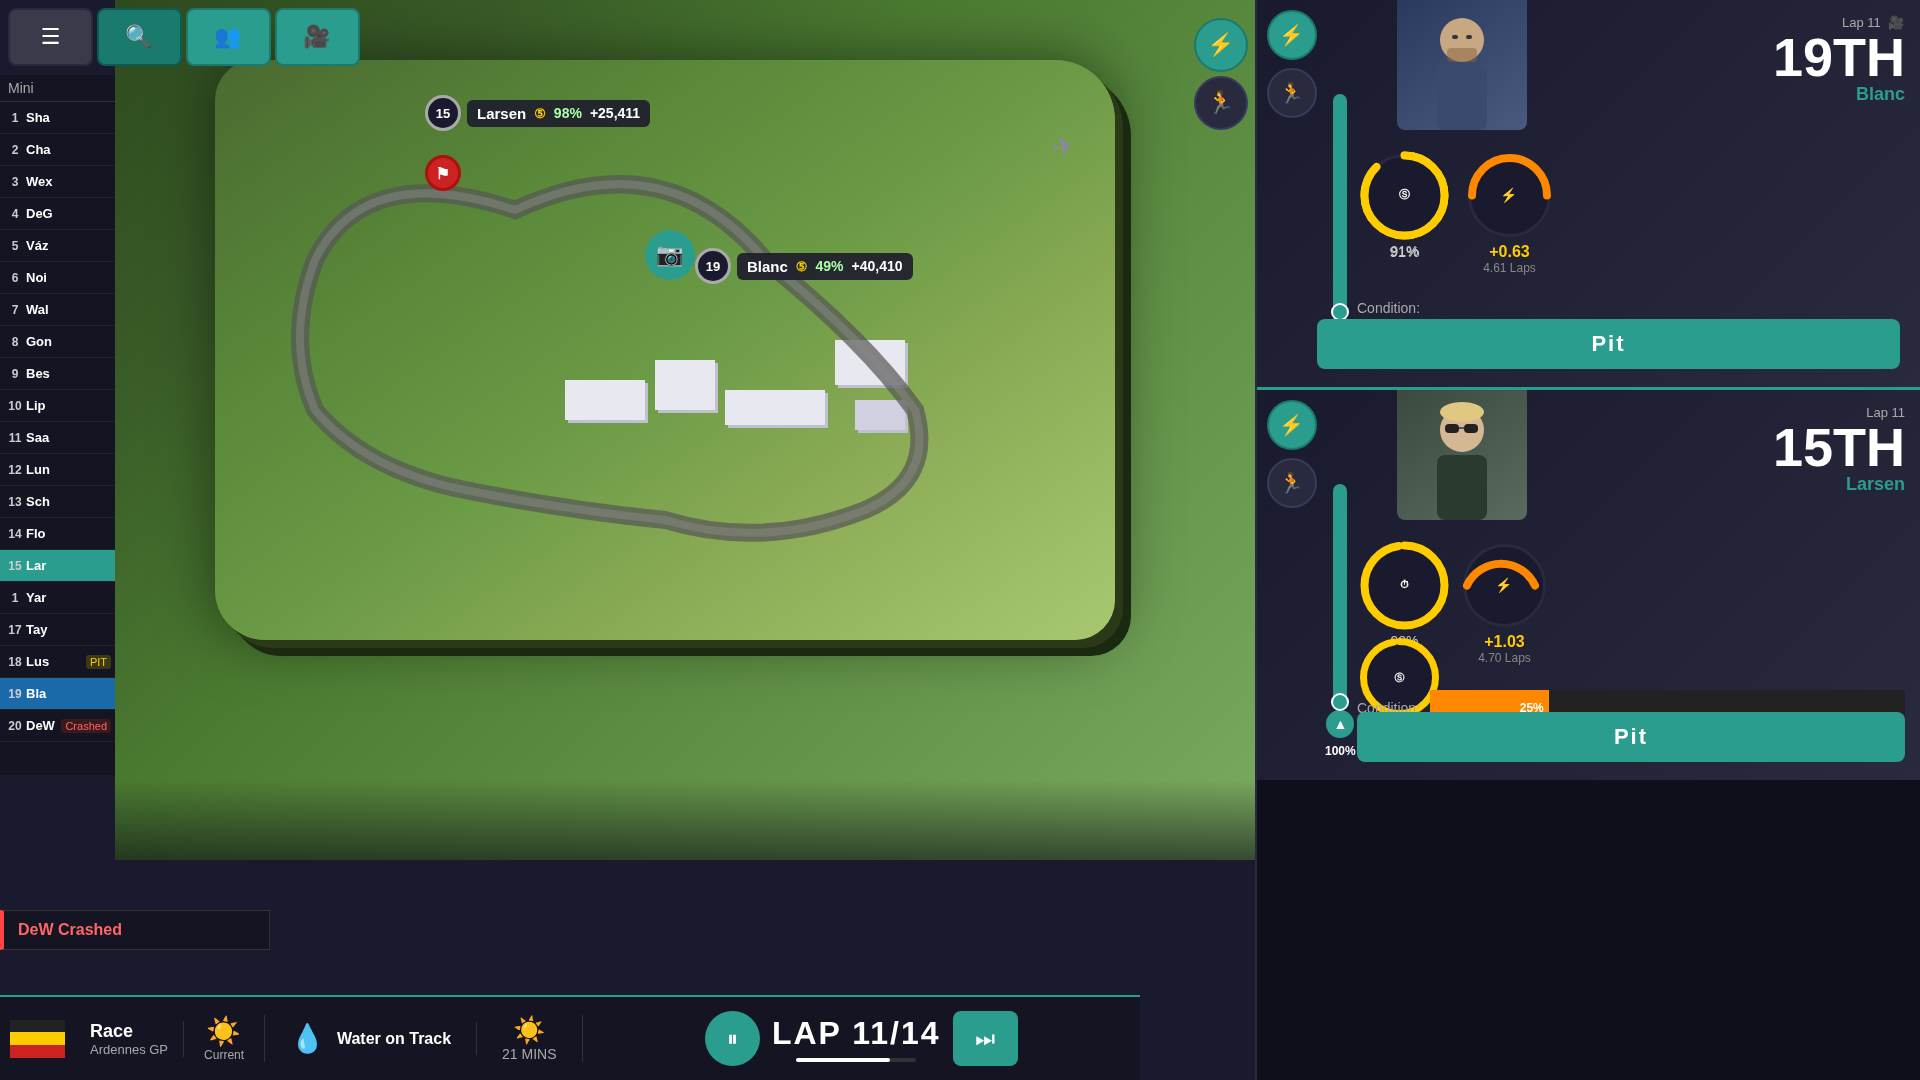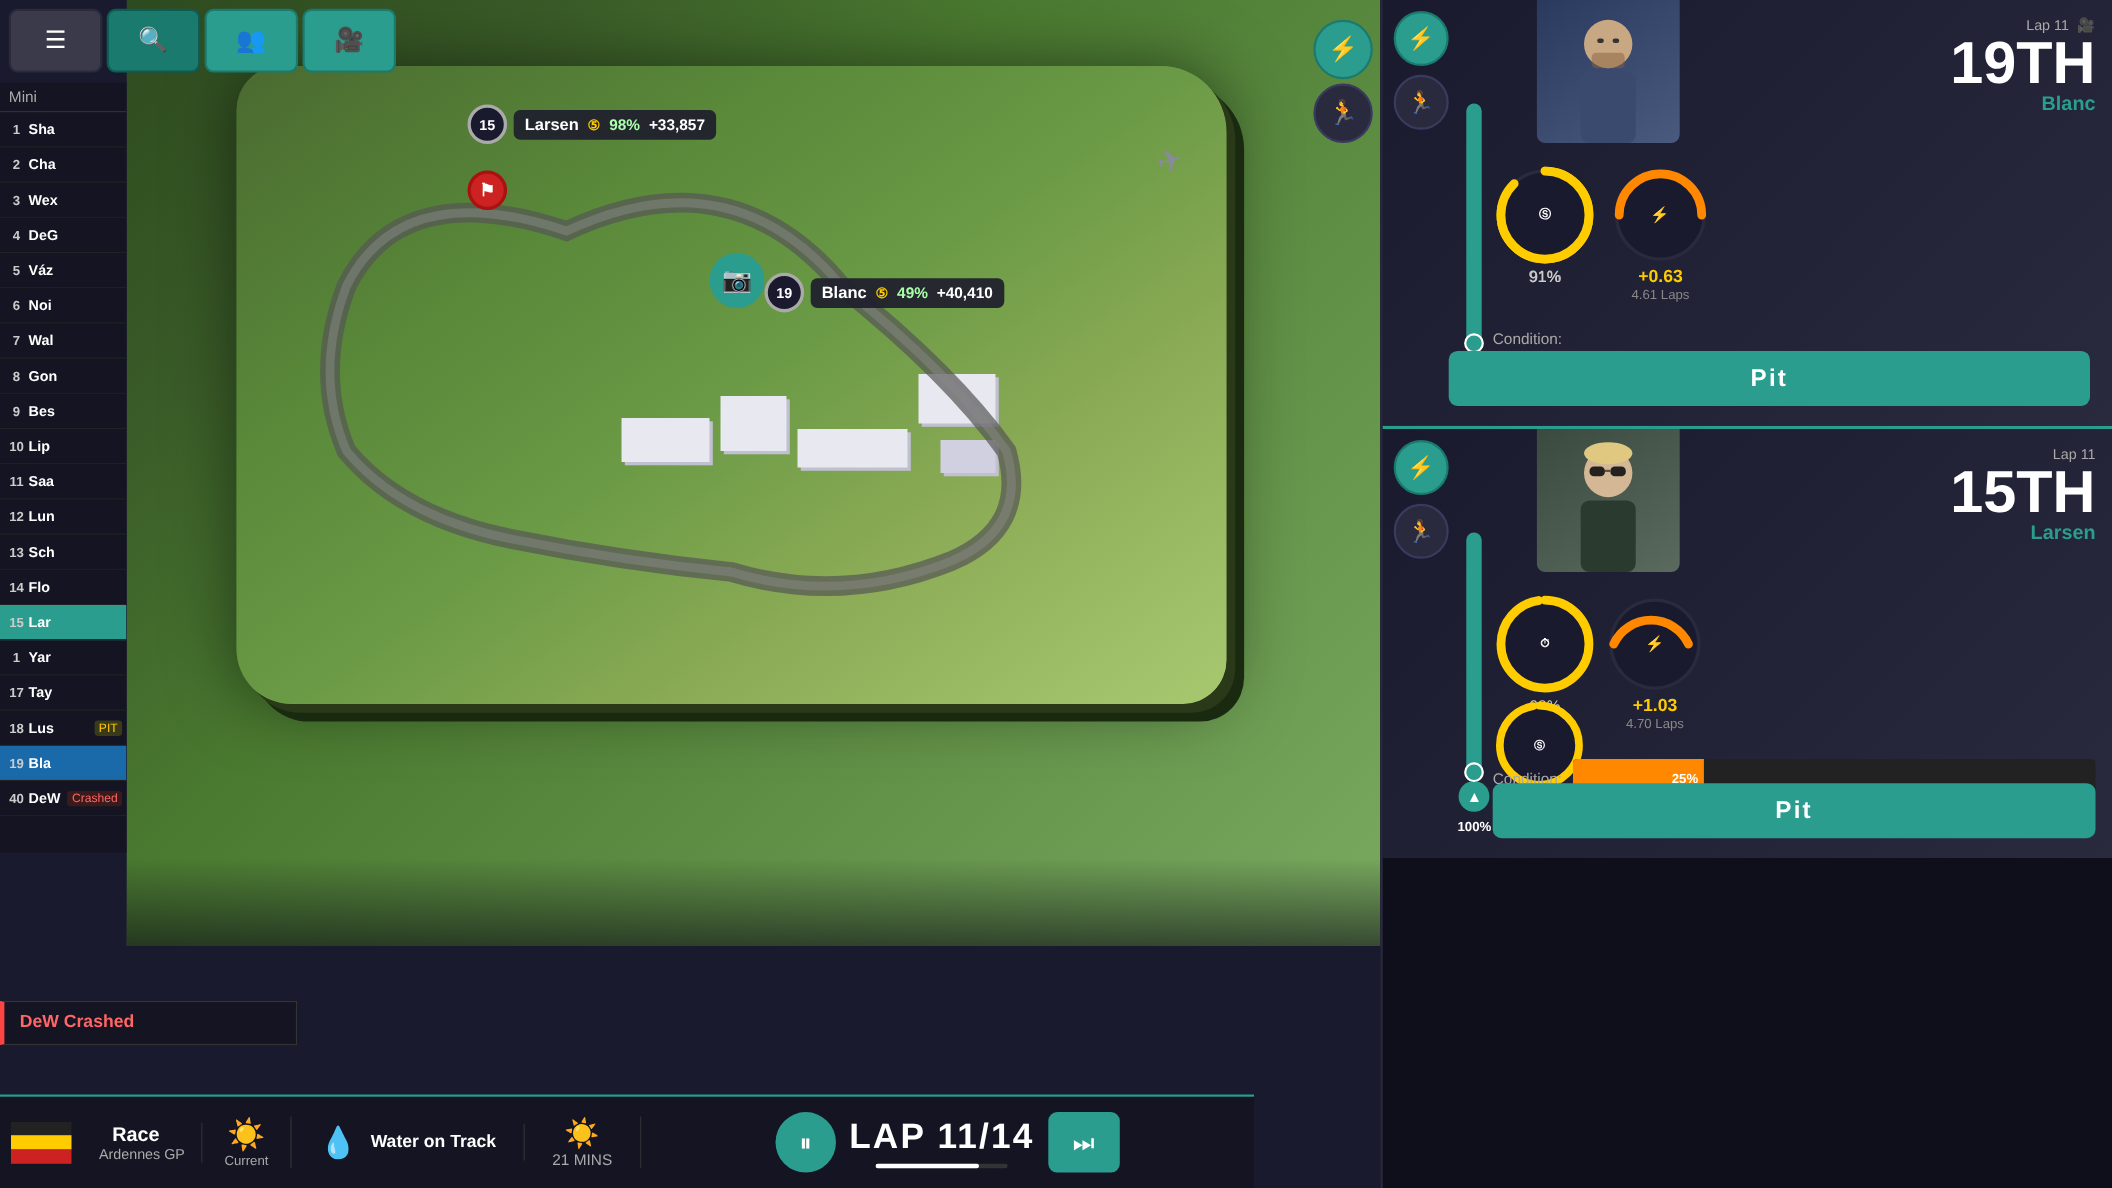--- a/index.html
+++ b/index.html
@@ -237,21 +237,20 @@
     .flag-mid { background: #ffcc00; flex: 1; }
     .flag-bot { background: #cc2222; flex: 1; }
     .bb-race-info {
       padding: 0 15px;
       border-right: 1px solid #333;
     }
     .bb-race-title {
       font-size: 18px;
       font-weight: bold;
       color: white;
-      margin-left: 12px;
     }
     .bb-race-sub {
       font-size: 13px;
       color: #aaa;
     }
     .bb-current {
       padding: 0 20px;
       text-align: center;
       border-right: 1px solid #333;
     }
@@ -587,21 +586,21 @@
     <div class="sidebar-row">
       <span class="sidebar-pos">18</span>
       <span class="sidebar-name">Lus</span>
       <span class="sidebar-status pit">PIT</span>
     </div>
     <div class="sidebar-row highlighted-blue">
       <span class="sidebar-pos">19</span>
       <span class="sidebar-name">Bla</span>
     </div>
     <div class="sidebar-row">
-      <span class="sidebar-pos">40</span>
+      <span class="sidebar-pos">20</span>
       <span class="sidebar-name">DeW</span>
       <span class="sidebar-status crashed">Crashed</span>
     </div>
   </div>
 
 <div id="map-area">
   <div class="map-bg">
 
     <div class="map-island">
 
@@ -624,21 +623,21 @@
     <div class="car-marker" style="top: 155px; left: 310px;">
       <div class="car-badge red-flag">⚑</div>
     </div>
 
     <div class="car-marker" style="top: 95px; left: 310px;">
       <div class="car-badge" style="background:#1a1a2e; border-color:#aaa; font-size:13px; font-weight:bold;">15</div>
       <div class="car-label">
         <span class="car-name">Larsen</span>
         <span class="car-s">⑤</span>
         <span class="car-pct">98%</span>
-        <span class="car-delta">+33,857</span>
+        <span class="car-delta">+25,411</span>
       </div>
     </div>
 
     <div class="cam-overlay">📷</div>
 
     <div class="car-marker" style="top: 248px; left: 580px;">
       <div class="car-badge" style="background:#1a1a2e; border-color:#aaa; font-size:13px; font-weight:bold;">19</div>
       <div class="car-label">
         <span class="car-name">Blanc</span>
         <span class="car-s">⑤</span>

